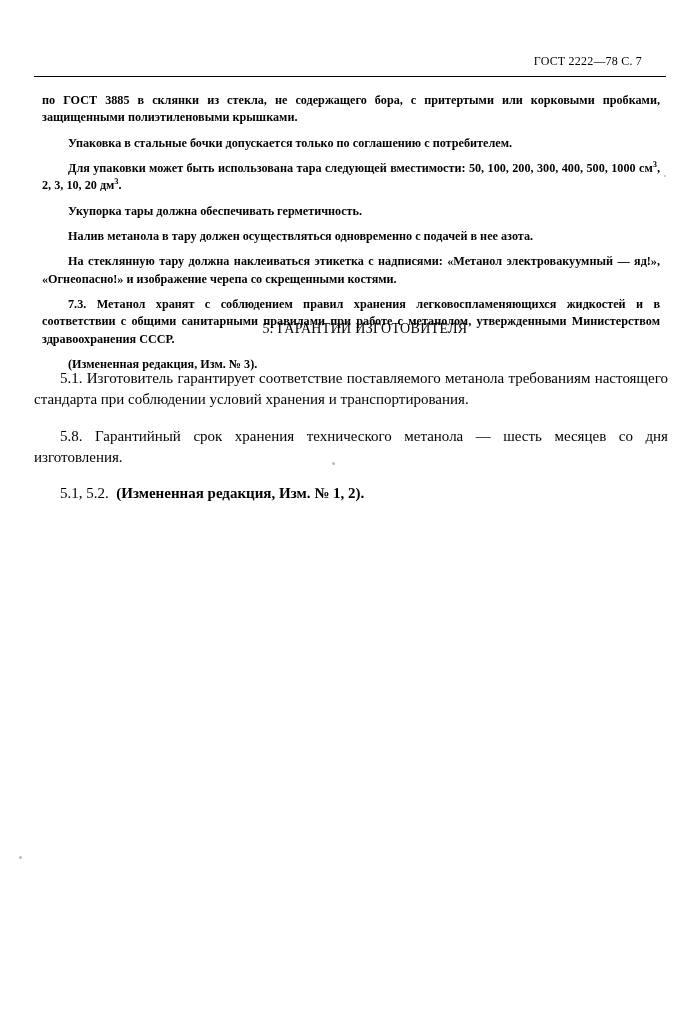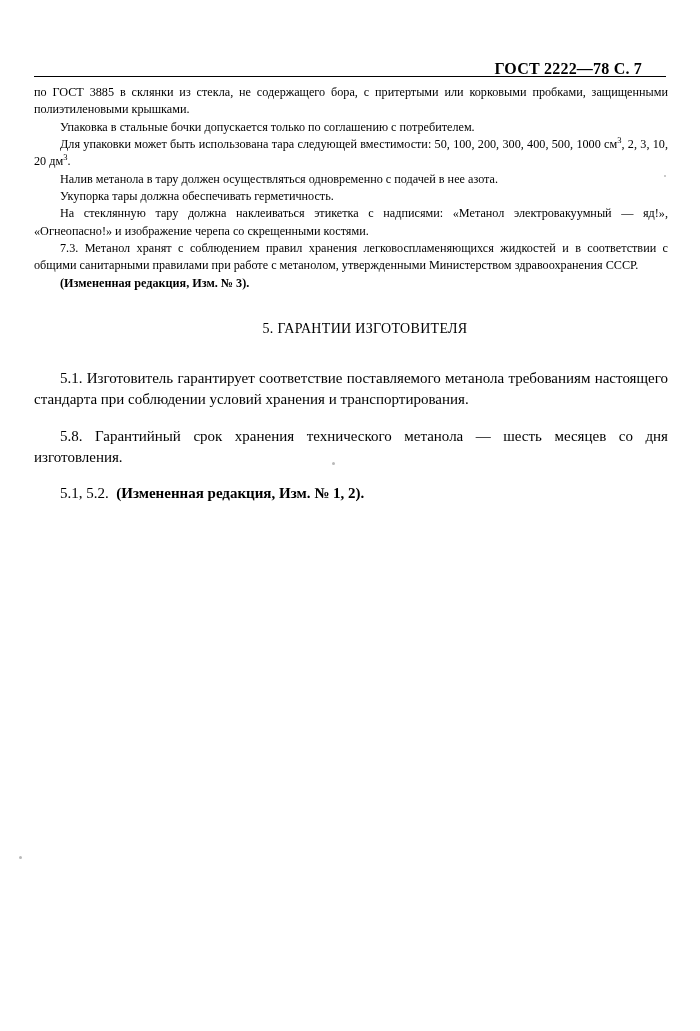--- a/index.html
+++ b/index.html
@@ -18,47 +18,47 @@
     position: absolute;
     left: 0; top: 0;
     width: 700px;
     height: 1031px;
     overflow: hidden;
   }
   .header {
     position: absolute;
     top: 54px;
     right: 58px;
-    font-size: 16px;
-    font-weight: bold;
+    font-size: 12px;
+    font-weight: normal;
     letter-spacing: 0.2px;
     white-space: nowrap;
-    margin-top: 6px;
   }
   .rule {
     position: absolute;
     left: 34px;
     top: 76px;
     width: 632px;
     height: 1px;
     background: #000000;
   }
   .body-text {
     position: absolute;
     left: 34px;
     top: 84px;
     width: 634px;
     font-size: 12.2px;
     line-height: 1.42;
     text-align: justify;
     text-justify: inter-word;
   }
   .body-text p {
-    margin: 0;
+    margin: 8px;
     padding: 0;
+    font-weight: bold;
   }
   .indent {
     text-indent: 26px;
   }
   .noindent {
     text-indent: 0;
   }
   .bold {
     font-weight: bold;
   }
@@ -101,22 +101,22 @@
 <div class="page">
 
   <div class="header">ГОСТ 2222—78 С. 7</div>
 
   <div class="rule"></div>
 
   <div class="body-text">
     <p class="noindent">по ГОСТ 3885 в склянки из стекла, не содержащего бора, с притертыми или корковыми пробками, защищенными полиэтиленовыми крышками.</p>
     <p class="indent">Упаковка в стальные бочки допускается только по соглашению с потребителем.</p>
     <p class="indent">Для упаковки может быть использована тара следующей вместимости: 50, 100, 200, 300, 400, 500, 1000 см<sup>3</sup>, 2, 3, 10, 20 дм<sup>3</sup>.</p>
+    <p class="indent">Укупорка тары должна обеспечивать герметичность.</p>
     <p class="indent">Налив метанола в тару должен осуществляться одновременно с подачей в нее азота.</p>
-    <p class="indent">Укупорка тары должна обеспечивать герметичность.</p>
     <p class="indent">На стеклянную тару должна наклеиваться этикетка с надписями: «Метанол электровакуумный — яд!», «Огнеопасно!» и изображение черепа со скрещенными костями.</p>
     <p class="indent">7.3.  Метанол хранят с соблюдением правил хранения легковоспламеняющихся жидкостей и в соответствии с общими санитарными правилами при работе с метанолом, утвержденными Министерством здравоохранения СССР.</p>
     <p class="indent bold">(Измененная редакция, Изм. № 3).</p>
   </div>
 
   <div class="section-title">5. ГАРАНТИИ ИЗГОТОВИТЕЛЯ</div>
 
   <div class="body-text-2">
     <p class="indent">5.1.  Изготовитель гарантирует соответствие поставляемого метанола требованиям настоящего стандарта при соблюдении условий хранения и транспортирования.</p>
     <p class="indent">5.8.  Гарантийный срок хранения технического метанола — шесть месяцев со дня изготовления.</p>

